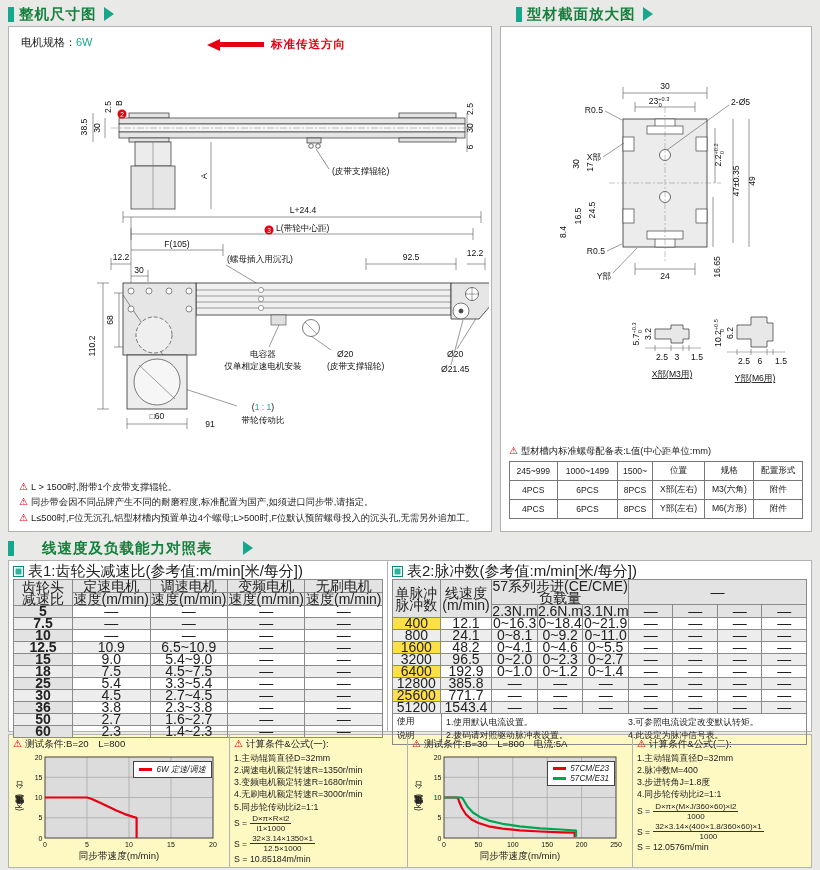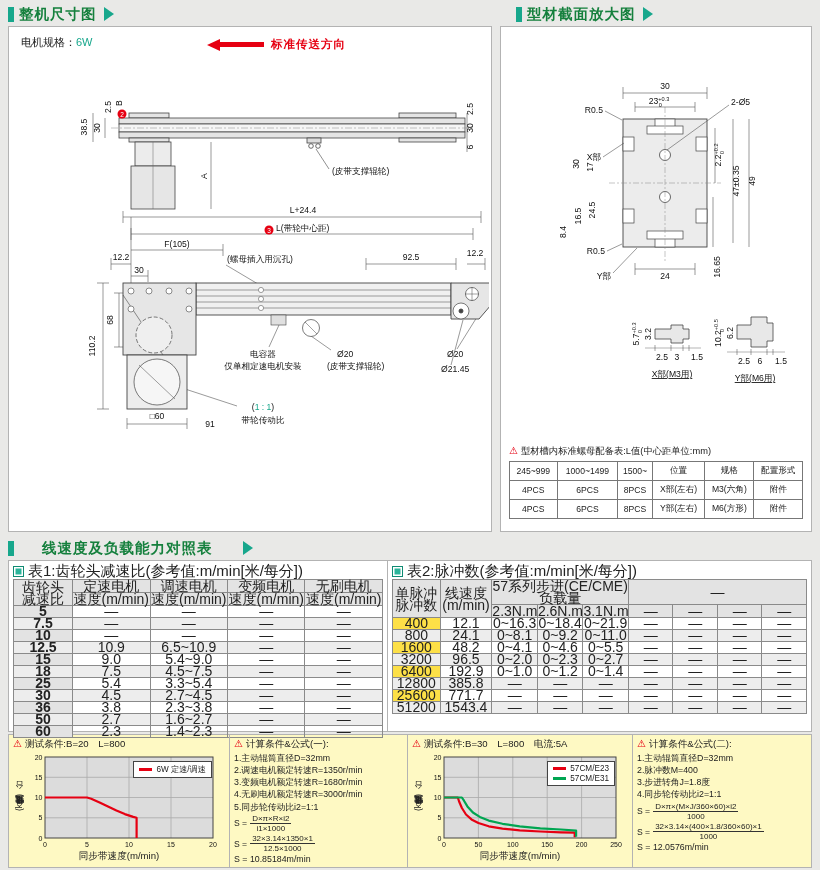--- a/index.html
+++ b/index.html
@@ -50,21 +50,21 @@
   .t2-notes .col{flex:1;padding:2px 4px;line-height:1.5;}
   .bottom-row{display:flex;margin:2px 8px 0 8px;height:134px;background:#fef9c3;border:1px solid #b3b3b3;box-sizing:border-box;}
   .tbox{box-sizing:border-box;padding:3px 4px;border-right:1px solid #b3b3b3;position:relative;}
   .tbox:last-child{border-right:none;}
   .tbox-hdr{font-size:9.6px;height:14px;white-space:nowrap;}
   .cw1{width:221px;}.cw2{width:178px;}.cw3{width:225px;}.cw4{width:178px;}
   .chart-wrap{display:flex;align-items:center;}
   .ylab{writing-mode:vertical-rl;transform:rotate(180deg);font-size:8.6px;height:96px;text-align:center;width:12px;}
   .chart-svg{position:relative;}
   .legend{position:absolute;top:9px;right:7px;background:#fff;border:1px solid #444;padding:2px 5px;font-size:8.2px;display:flex;flex-direction:column;gap:1px;}
-  .lg-row{display:flex;align-items:center;gap:4px;white-space:nowrap;}
+  .lg-row{display:flex;align-items:center;gap:4px;white-space:nowrap;font-style:italic;}
   .lg-line{display:inline-block;width:13px;height:2.5px;}
   .xlab{text-align:center;font-size:9.6px;margin-top:-2px;}
   .fline{font-size:8.8px;line-height:1.38;white-space:nowrap;}
   .frac-row{display:flex;align-items:center;gap:3px;font-size:8.6px;margin:1px 0;}
   .frac{display:inline-flex;flex-direction:column;align-items:center;font-size:8px;line-height:1.15;}
   .frac .num{border-bottom:1px solid #333;padding:0 2px;}
   .sresult{font-size:8.8px;margin-top:1px;}
 </style>
 </head>
 <body>
@@ -215,20 +215,25 @@
       <text class="dt" x="252" y="312" text-anchor="middle">仅单相定速电机安装</text>
       <text class="dt" x="326" y="300">Ø20</text>
       <text class="dt" x="316" y="312">(皮带支撑辊轮)</text>
       <text class="dt" x="436" y="300">Ø20</text>
       <text class="dt" x="430" y="315">Ø21.45</text>
       <text class="dt" x="252" y="353" text-anchor="middle"><tspan>(</tspan><tspan class="teal">1 : 1</tspan><tspan>)</tspan></text>
       <text class="dt" x="252" y="366" text-anchor="middle">带轮传动比</text>
     </svg>
     </div>
 
+    <div class="notes">
+      <div><span class="warn">⚠</span><span>L &gt; 1500时,附带1个皮带支撑辊轮。</span></div>
+      <div><span class="warn">⚠</span><span>同步带会因不同品牌产生不同的耐磨程度,标准配置为国产,如须进口同步带,请指定。</span></div>
+      <div><span class="warn">⚠</span><span>L≤500时,F位无沉孔,铝型材槽内预置单边4个螺母;L&gt;500时,F位默认预留螺母投入的沉头孔,无需另外追加工。</span></div>
+    </div>
   </div>
 
   <div class="panel panel-right">
     <div class="pr-area">
     <svg width="302" height="358" viewBox="0 0 302 358">
       <g stroke="#444" stroke-width="0.9">
         <rect x="118" y="86" width="84" height="128" fill="#ececec"></rect>
         <rect x="150" y="86" width="20" height="9" fill="#fff" stroke-width="0.7"></rect>
         <rect x="142" y="93" width="36" height="8" fill="#fff" stroke-width="0.7"></rect>
         <rect x="118" y="104" width="11" height="14" fill="#fff" stroke-width="0.7"></rect>
@@ -593,20 +598,34 @@
             <td>—</td>
             <td>—</td>
             <td>—</td>
             <td>—</td>
             <td>—</td>
             <td>—</td>
             <td>—</td>
           </tr>
         </tbody>
     </table>
+    <div class="t2-notes">
+      <div class="lbl">
+          <span>使用</span>
+          <span>说明</span>
+        </div>
+      <div class="col">
+        <div>1.使用默认电流设置。</div>
+          <div>2.拨码请对照驱动脉冲表设置。</div>
+      </div>
+      <div class="col">
+        <div>3.可参照电流设定改变默认转矩。</div>
+          <div>4.此设定为脉冲信号表。</div>
+      </div>
+    </div>
   </div>
 </div>
 
 <div class="bottom-row">
   <div class="tbox cw1">
     <div class="tbox-hdr"><span class="warn">⚠</span><span>测试条件:B=20　L=800</span></div>
     <div class="chart-wrap">
       <div class="ylab">传送物重量(kg/台)</div>
       <div class="chart-svg">
           <svg width="194" height="100">

